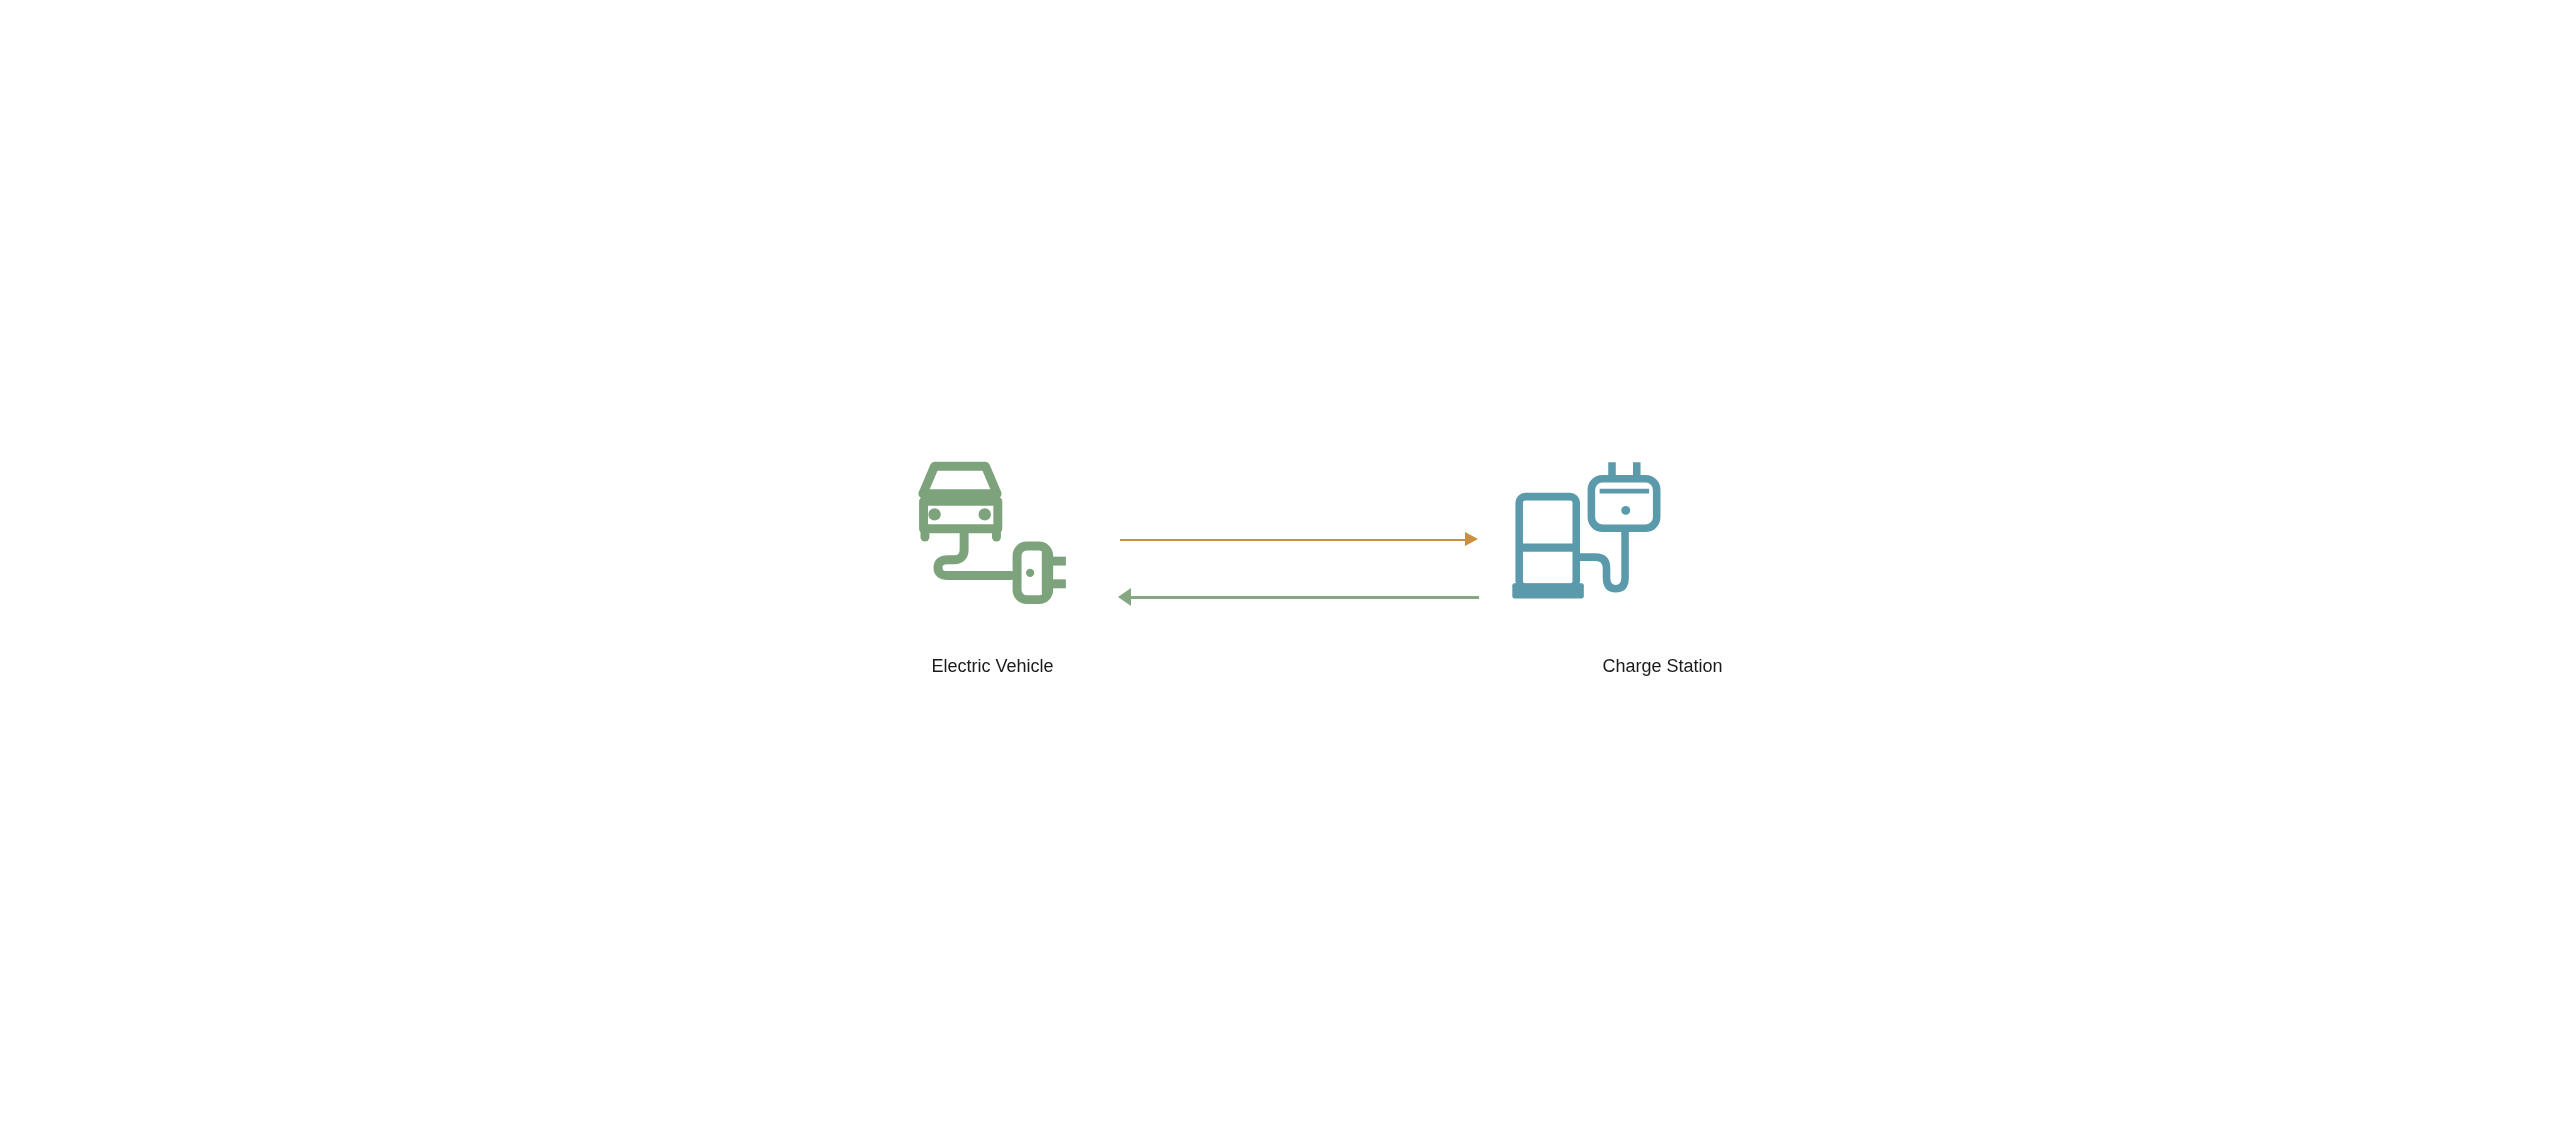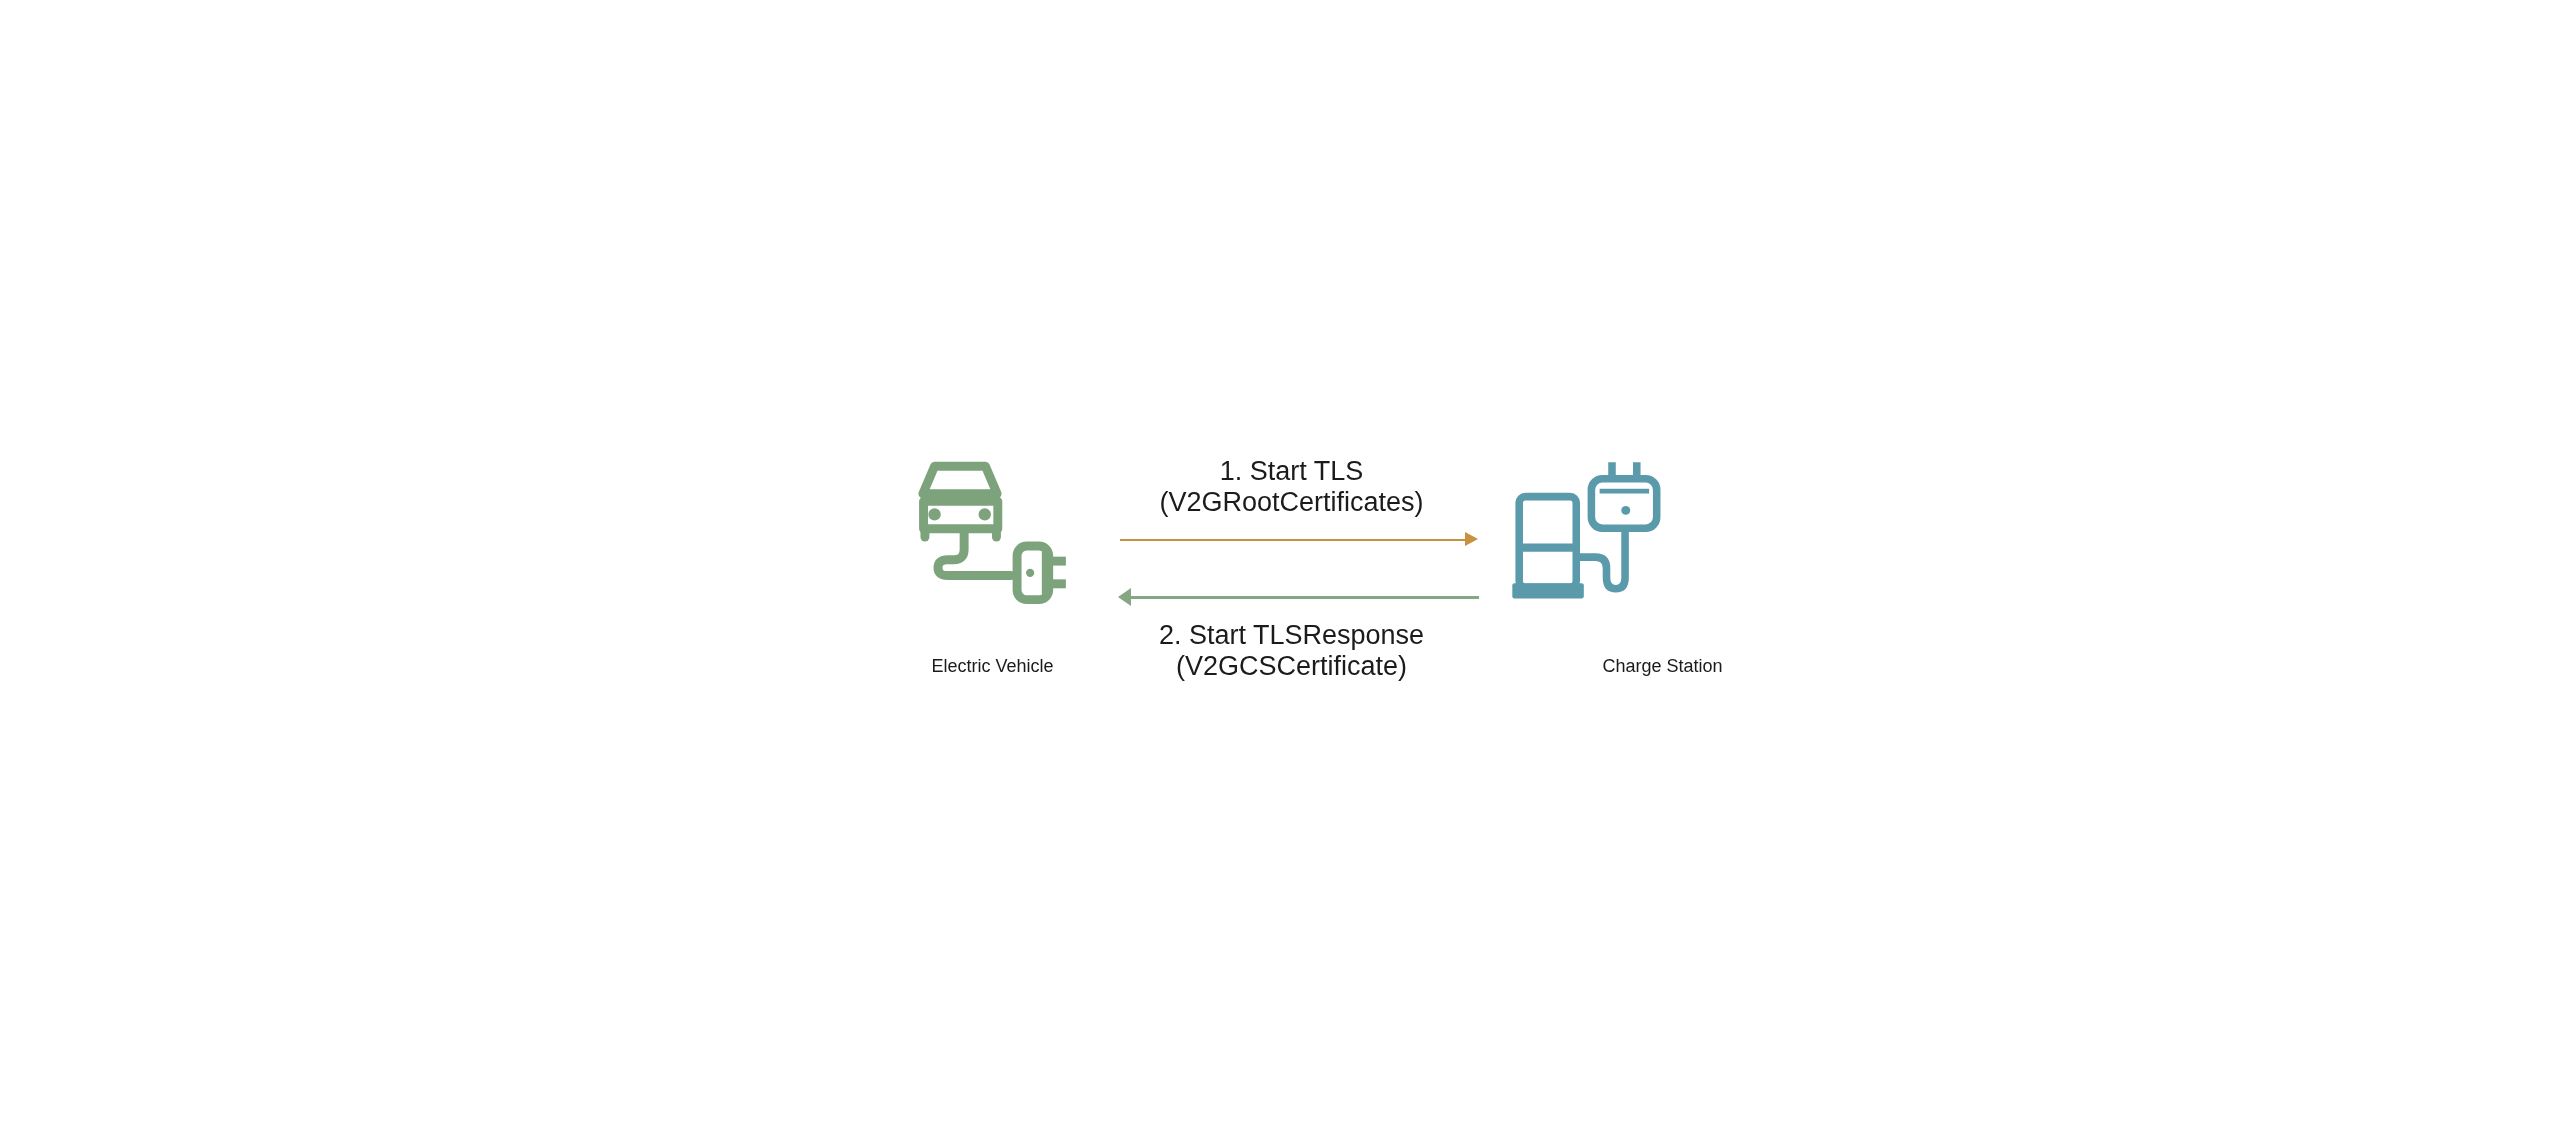--- a/index.html
+++ b/index.html
@@ -81,32 +81,24 @@
         <path stroke-width="7" d="M 139 70 L 211 70"></path>
       </g>
       <g fill="currentColor" stroke="none">
         <rect x="12" y="204" width="104" height="22" rx="3"></rect>
         <circle cx="177" cy="98" r="6.5"></circle>
       </g>
     </svg>
   </div>
   <div class="abs entity-label" style="left:1525px; top:651px;">Charge Station</div>
 
-  <div class="abs msg-label" style="left:1113px; top:456px;">
-    <div>1. Start TLS</div>
-    <div>(V2GRootCertificates)</div>
-  </div>
   <div style="color: rgb(201, 145, 63);">
     <div class="arrow-line" style="left:1120px; top:539px; width:346px; height:2.4px;"></div>
     <div class="arrow-head point-right" style="left:1465px; top:532px;"></div>
   </div>
 
   <div style="color: rgb(134, 166, 132);">
     <div class="arrow-line" style="left:1131px; top:596px; width:348px; height:2.7px;"></div>
     <div class="arrow-head point-left" style="left:1118px; top:588px;"></div>
   </div>
-  <div class="abs msg-label" style="left:1113px; top:620px;">
-    <div>2. Start TLSResponse</div>
-    <div>(V2GCSCertificate)</div>
-  </div>
 
 </div>
 
 
 </body></html>

